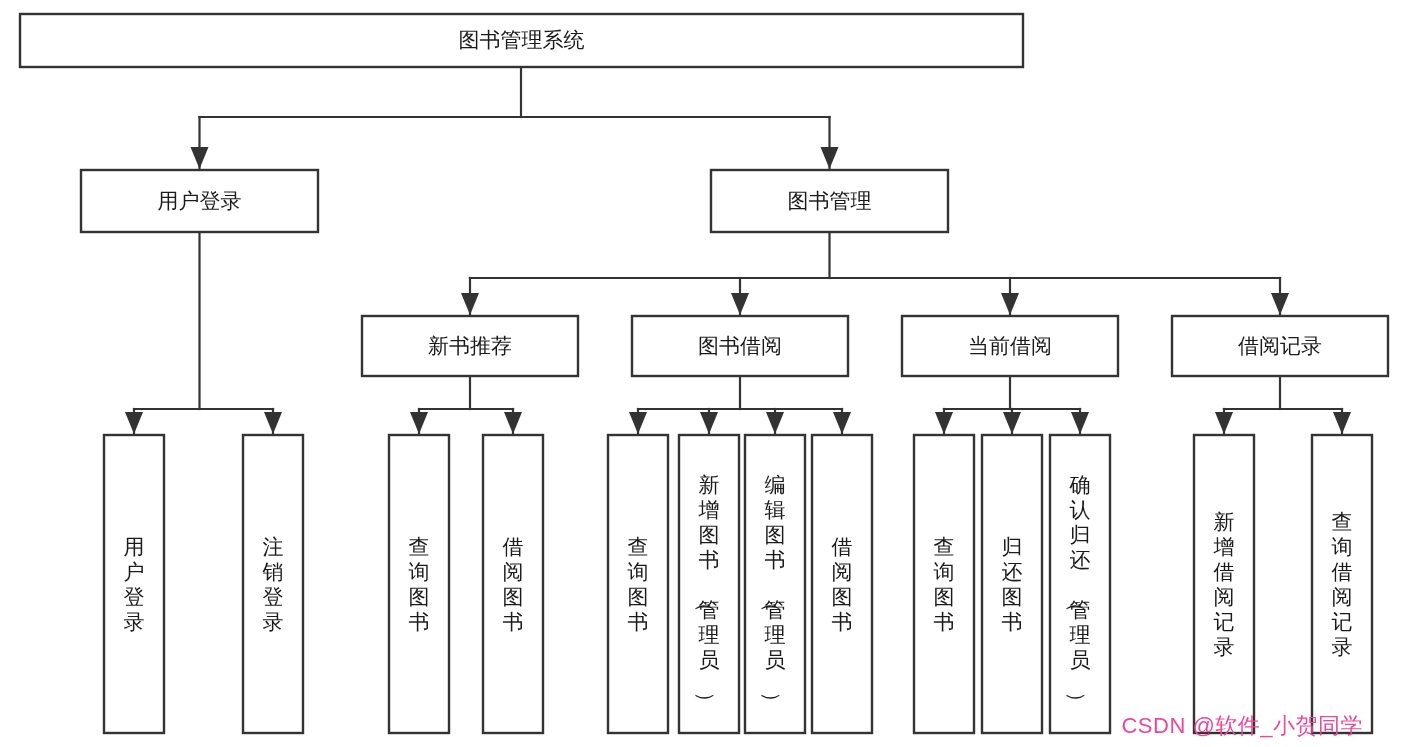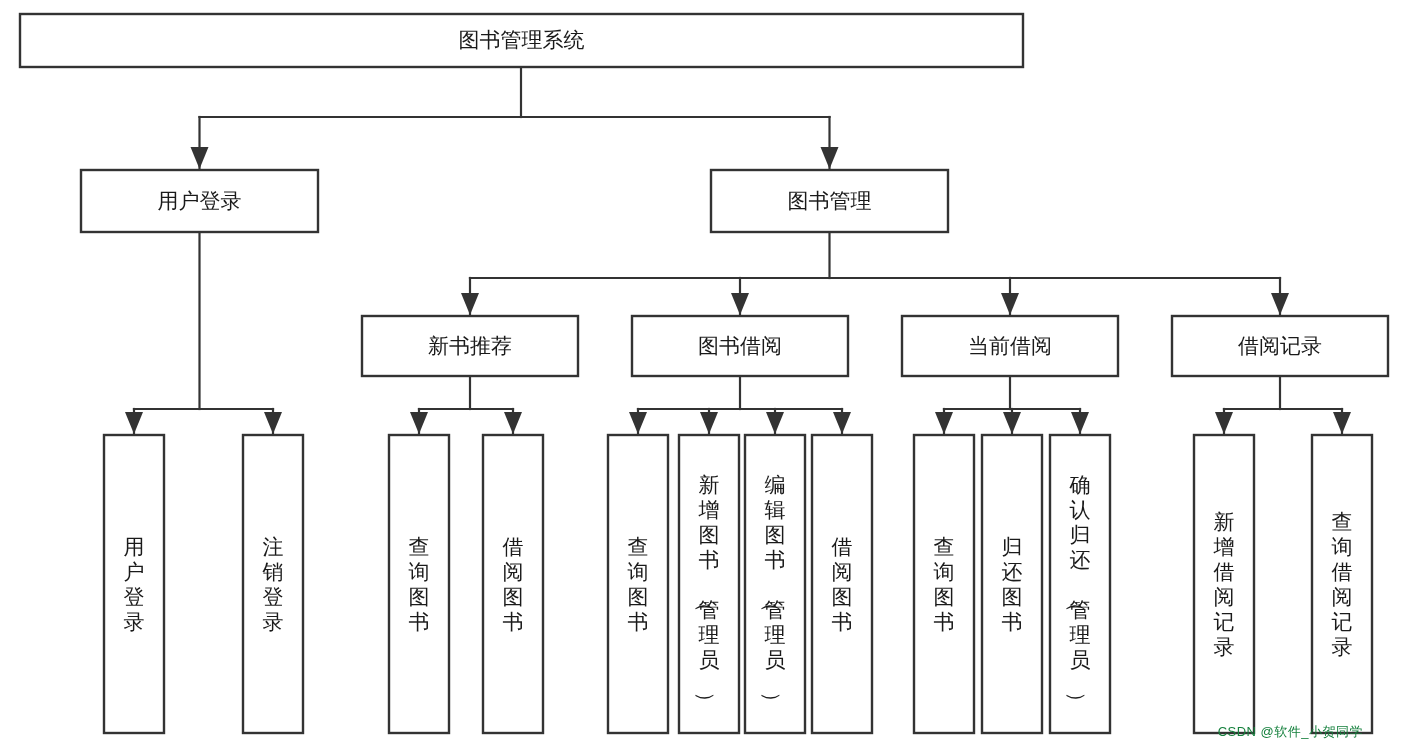--- a/index.html
+++ b/index.html
@@ -54,22 +54,22 @@
   }
   .arrow-head {
     fill: #333333;
     stroke: none;
   }
   .watermark-text {
     position: absolute;
     right: 10px;
     bottom: 6px;
     font-family: "Liberation Sans", "DejaVu Sans", sans-serif;
-    font-size: 13px;
-    color: #15803d;
+    font-size: 22px;
+    color: #ec4899;
     white-space: nowrap;
     letter-spacing: 0.5px;
     user-select: none;
   }
 </style>
 </head>
 <body>
 
 <div id="diagram-root">
   <svg id="flow-svg" viewBox="0 0 1405 747">

